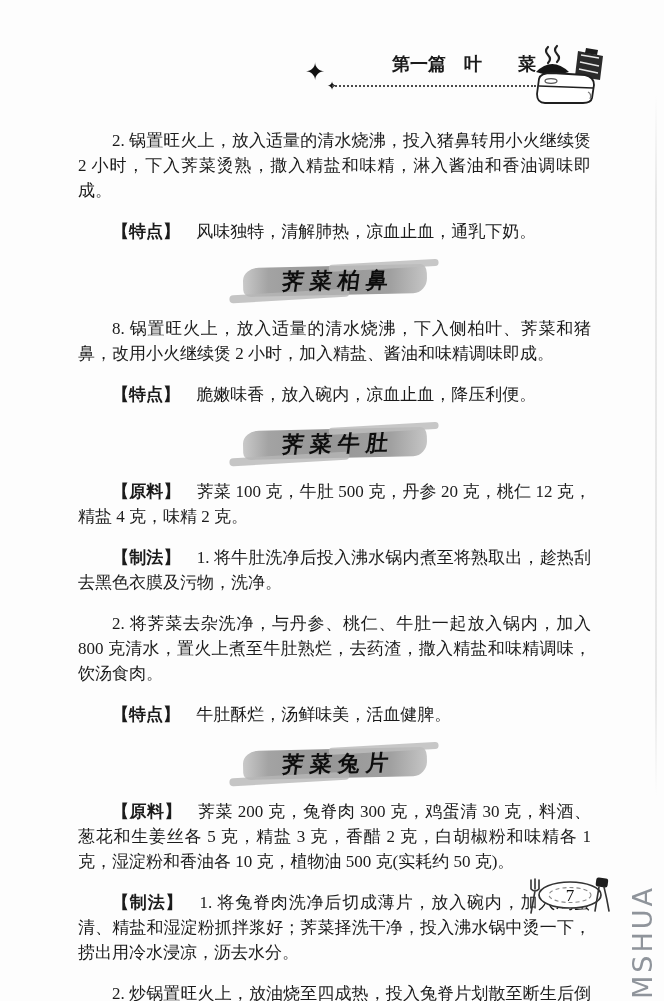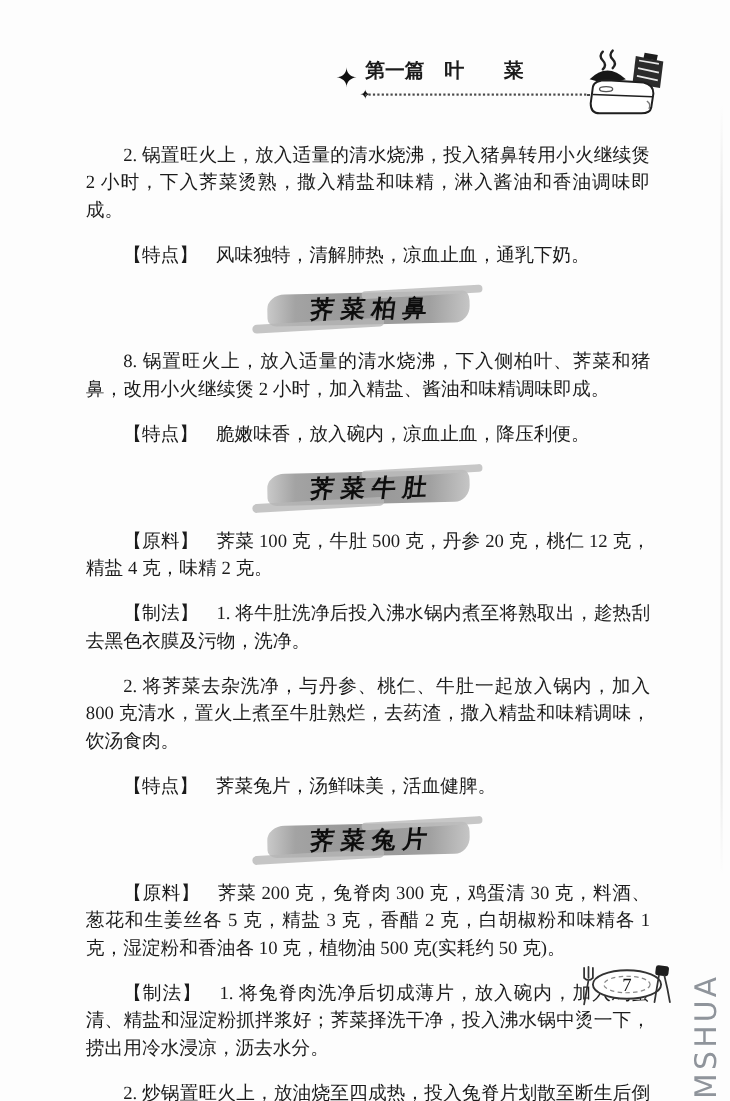--- a/index.html
+++ b/index.html
@@ -11,32 +11,32 @@
     overflow:hidden;
     font-family:"Liberation Serif",serif;
     color:#1b1b1b;
   }
   
   .sparkle{position:absolute;color:#111;line-height:1;}
   .sparkle.big{left:305px;top:60px;font-size:24px;}
   .sparkle.small{left:327px;top:80px;font-size:12px;}
   .chapter-title{
     position:absolute;left:332px;top:52px;width:204px;
-    text-align:left;font-size:18px;font-weight:700;
+    text-align:right;font-size:18px;font-weight:700;
     padding-bottom:9px;border-bottom:2px dotted #4a4a4a;
     white-space:nowrap;
   }
   .pot-icon{position:absolute;left:528px;top:44px;}
   
   .content{
     position:absolute;left:62px;top:112px;width:545px;
     font-size:17px;line-height:25px;text-align:justify;
   }
   .para{margin:16px;text-indent:2em;}
-  .para b.lbl{font-family:"Liberation Sans",sans-serif;font-weight:400;}
+  .para b.lbl{font-family:"Liberation Sans",sans-serif;font-weight:700;}
   .para b.lbl:not(:empty){margin-right:.95em;}
   
   .brush{
     position:relative;width:176px;height:40px;margin:3px auto 4px;
     display:flex;align-items:center;justify-content:center;
   }
   .brush-bg{
     position:absolute;left:-4px;right:-4px;top:6px;bottom:5px;
     background:linear-gradient(92deg,#cacaca 0%,#a3a3a3 14%,#969696 45%,#a0a0a0 80%,#c6c6c6 100%);
     border-radius:16px 6px 14px 8px / 13px 9px 15px 7px;
@@ -110,21 +110,21 @@
     <p class="para"><b class="lbl"></b><span>8. 锅置旺火上，放入适量的清水烧沸，下入侧柏叶、荠菜和猪鼻，改用小火继续煲 2 小时，加入精盐、酱油和味精调味即成。</span></p>
     <p class="para"><b class="lbl">【特点】</b><span>脆嫩味香，放入碗内，凉血止血，降压利便。</span></p>
 
     <div class="brush">
       <div class="brush-bg"></div>
       <span class="brush-text">荠菜牛肚</span>
     </div>
     <p class="para"><b class="lbl">【原料】</b><span>荠菜 100 克，牛肚 500 克，丹参 20 克，桃仁 12 克，精盐 4 克，味精 2 克。</span></p>
     <p class="para"><b class="lbl">【制法】</b><span>1. 将牛肚洗净后投入沸水锅内煮至将熟取出，趁热刮去黑色衣膜及污物，洗净。</span></p>
     <p class="para"><b class="lbl"></b><span>2. 将荠菜去杂洗净，与丹参、桃仁、牛肚一起放入锅内，加入 800 克清水，置火上煮至牛肚熟烂，去药渣，撒入精盐和味精调味，饮汤食肉。</span></p>
-    <p class="para"><b class="lbl">【特点】</b><span>荠菜兔片，汤鲜味美，活血健脾。</span></p>
+    <p class="para"><b class="lbl">【特点】</b><span>牛肚酥烂，汤鲜味美，活血健脾。</span></p>
 
     <div class="brush">
       <div class="brush-bg"></div>
       <span class="brush-text">荠菜兔片</span>
     </div>
     <p class="para"><b class="lbl">【原料】</b><span>荠菜 200 克，兔脊肉 300 克，鸡蛋清 30 克，料酒、葱花和生姜丝各 5 克，精盐 3 克，香醋 2 克，白胡椒粉和味精各 1 克，湿淀粉和香油各 10 克，植物油 500 克(实耗约 50 克)。</span></p>
     <p class="para"><b class="lbl">【制法】</b><span>1. 将兔脊肉洗净后切成薄片，放入碗内，加入鸡蛋清、精盐和湿淀粉抓拌浆好；荠菜择洗干净，投入沸水锅中烫一下，捞出用冷水浸凉，沥去水分。</span></p>
     <p class="para"><b class="lbl"></b><span>2. 炒锅置旺火上，放油烧至四成热，投入兔脊片划散至断生后倒入漏勺内沥油。原锅留少许油置火上烧热，将葱花、生姜丝和荠菜煸炒片刻，加入料酒、精盐、味精和香醋，用湿淀粉调稀勾芡，倒入兔肉片翻炒均匀，淋入香</span></p>
   </div>
 

